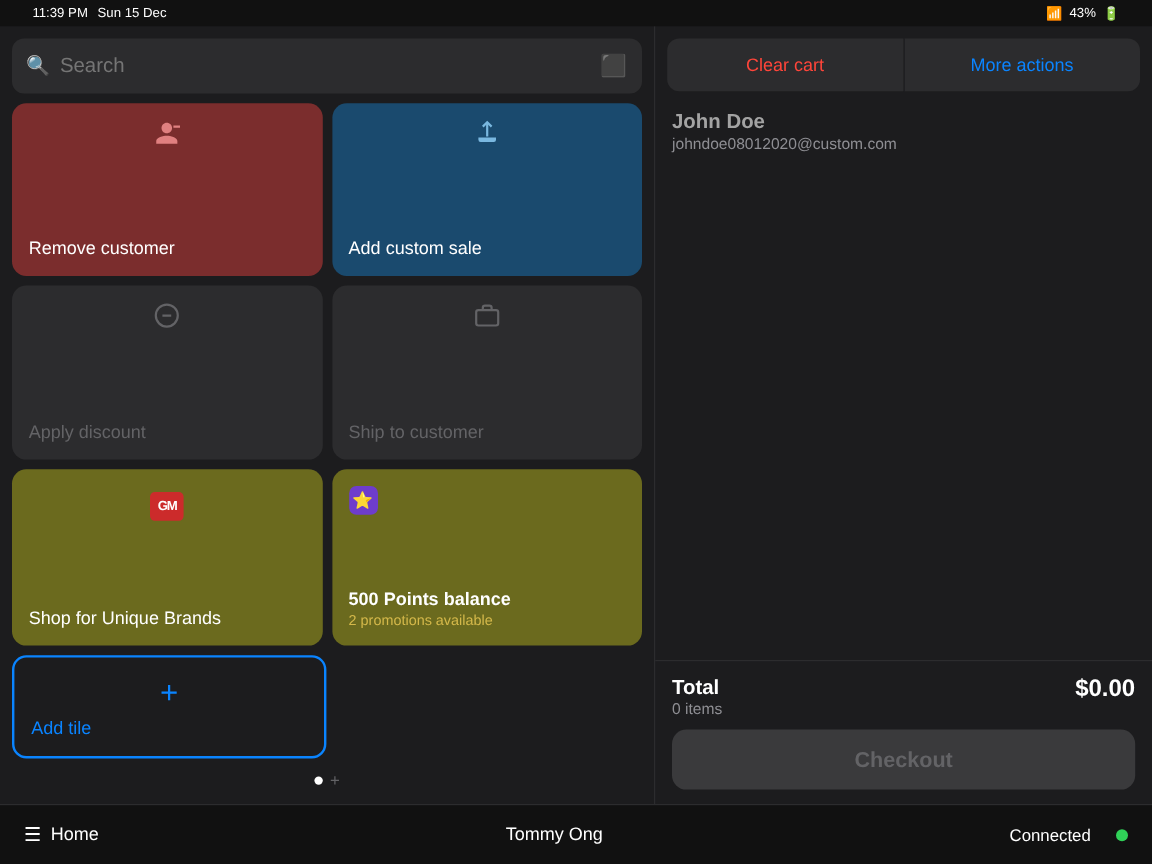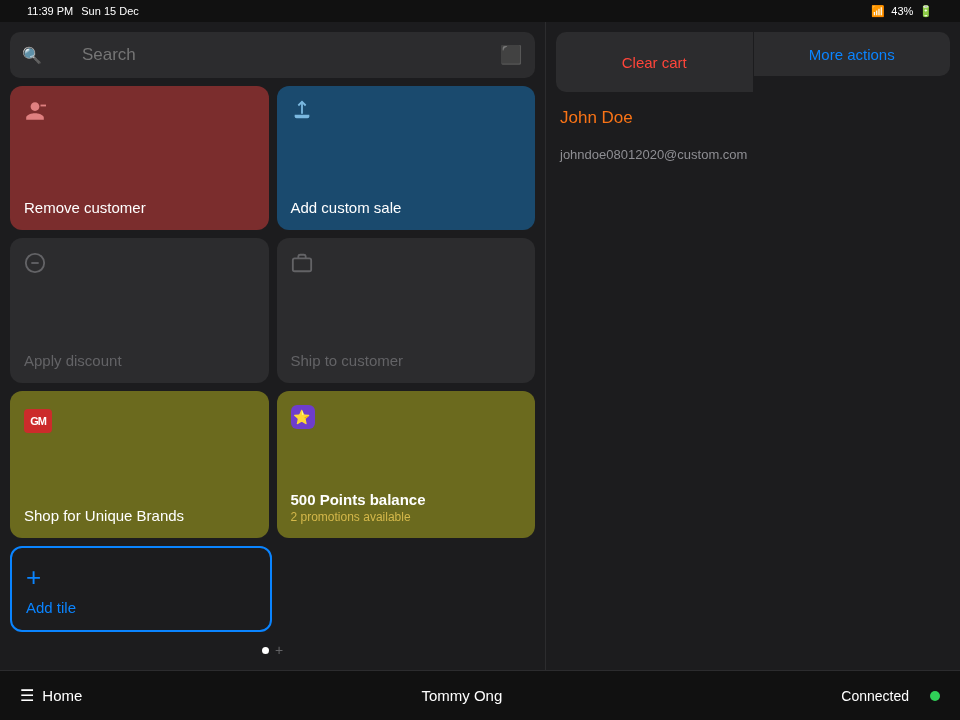--- a/index.html
+++ b/index.html
@@ -57,21 +57,20 @@
       color: #8e8e93;
       font-size: 16px;
     }
     #search-input {
       flex: 1;
       background: transparent;
       border: none;
       outline: none;
       color: #8e8e93;
       font-size: 17px;
-      margin-left: 32px;
     }
     #search-bar .barcode-icon {
       color: #8e8e93;
       font-size: 18px;
     }
 
     
     #tiles-grid {
       display: grid;
       grid-template-columns: 1fr 1fr;
@@ -86,20 +85,21 @@
       flex-direction: column;
       justify-content: space-between;
       min-height: 88px;
       cursor: pointer;
       position: relative;
     }
 
     .tile-icon {
       font-size: 22px;
       margin-bottom: 6px;
+      text-align: center;
     }
 
     .tile-label {
       font-size: 15px;
       font-weight: 500;
       color: #fff;
     }
 
     .tile-label-dim {
       font-size: 15px;
@@ -171,21 +171,21 @@
     }
 
     
     #cart-header {
       display: flex;
       gap: 0;
       padding: 10px 10px 0 10px;
     }
     #clear-cart-btn {
       flex: 1;
-      height: 60px;
+      height: 44px;
       background: #2c2c2e;
       border: none;
       border-radius: 10px 0 0 10px;
       color: #ff453a;
       font-size: 15px;
       font-weight: 500;
       cursor: pointer;
     }
     #more-actions-btn {
       flex: 1;
@@ -199,23 +199,23 @@
       cursor: pointer;
       border-left: 1px solid #1c1c1e;
     }
 
     
     #customer-info {
       padding: 16px 14px;
     }
     #customer-name {
       font-size: 17px;
-      font-weight: 400;
-      color: #f97316;
-      margin-bottom: 19px;
+      font-weight: 700;
+      color: #a3a3a3;
+      margin-bottom: 0;
     }
     #customer-email {
       font-size: 13px;
       color: #8e8e93;
     }
 
     
     #cart-content {
       flex: 1;
     }
@@ -429,20 +429,30 @@
       <button id="more-actions-btn">More actions</button>
     </div>
 
     <div id="customer-info">
       <div id="customer-name">John Doe</div>
       <div id="customer-email">johndoe08012020@custom.com</div>
     </div>
 
     <div id="cart-content"></div>
 
+    <div id="cart-footer">
+      <div id="total-row">
+        <div>
+          <div id="total-label">Total</div>
+          <div id="total-items">0 items</div>
+        </div>
+        <div id="total-amount">$0.00</div>
+      </div>
+      <button id="checkout-btn">Checkout</button>
+    </div>
 
   </div>
 
 </div>
 
 <div id="bottom-nav">
   <div id="nav-home">
     <span id="nav-home-icon">☰</span>
     <span>Home</span>
   </div>

